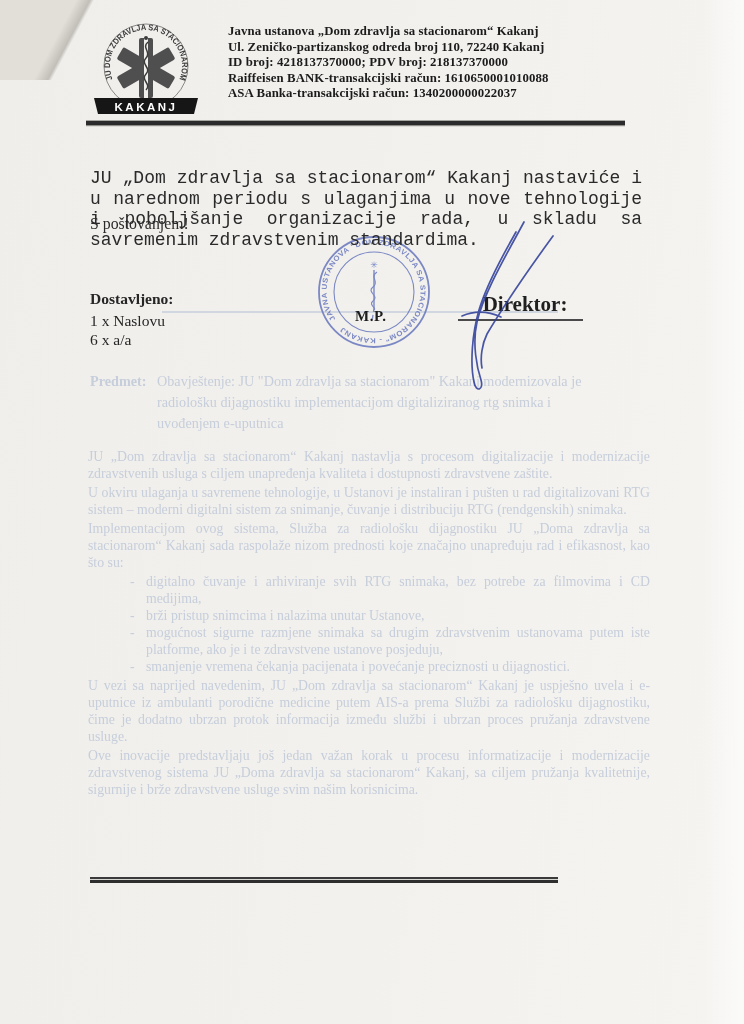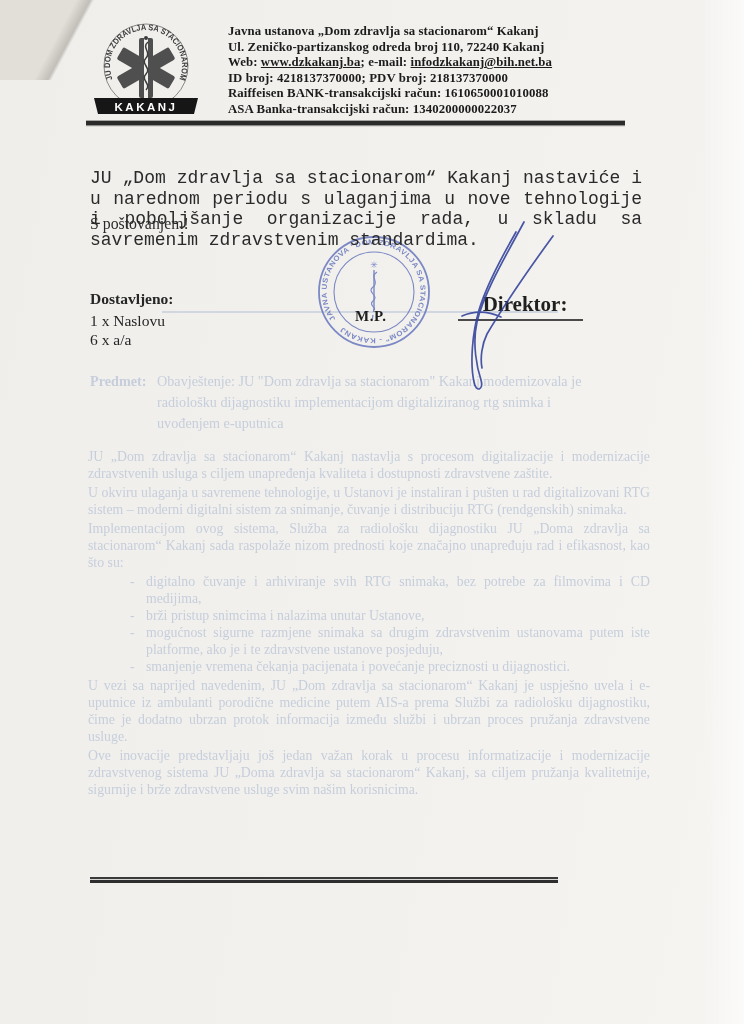--- a/index.html
+++ b/index.html
@@ -77,21 +77,20 @@
       <circle cx="0" cy="-30" r="2" fill="#3c3c3c"></circle>
       <path d="M2,-26 C-5,-20 6,-16 0,-10 C-6,-4 6,0 0,6 C-6,12 6,16 0,22" fill="none" stroke="#3c3c3c" stroke-width="1.5"></path>
     </g>
     <polygon points="8,76 112,76 108,92 12,92" fill="#161616"></polygon>
     <text x="60" y="88.5" text-anchor="middle" fill="#ffffff" font-size="11.5" font-weight="bold" letter-spacing="2.5" font-family="Liberation Sans, sans-serif">KAKANJ</text>
   </svg>
 
   <div class="abs hdr">
     <div>Javna ustanova „Dom zdravlja sa stacionarom“ Kakanj</div>
     <div>Ul. Zeničko-partizanskog odreda broj 110, 72240 Kakanj</div>
-    <div><span>Web: </span><span class="ul">www.dzkakanj.ba</span><span>; e-mail: </span><span class="ul">infodzkakanj@bih.net.ba</span></div>
     <div>ID broj: 4218137370000; PDV broj: 218137370000</div>
     <div>Raiffeisen BANK-transakcijski račun: 1610650001010088</div>
     <div>ASA Banka-transakcijski račun: 1340200000022037</div>
   </div>
 
   <div class="abs rule-top"></div>
 
   <div class="abs body-par">JU „Dom zdravlja sa stacionarom“ Kakanj nastaviće i u narednom periodu s ulaganjima u nove tehnologije i poboljšanje organizacije rada, u skladu sa savremenim zdravstvenim standardima.</div>
   <div class="abs closing">S poštovanjem!</div>
 

